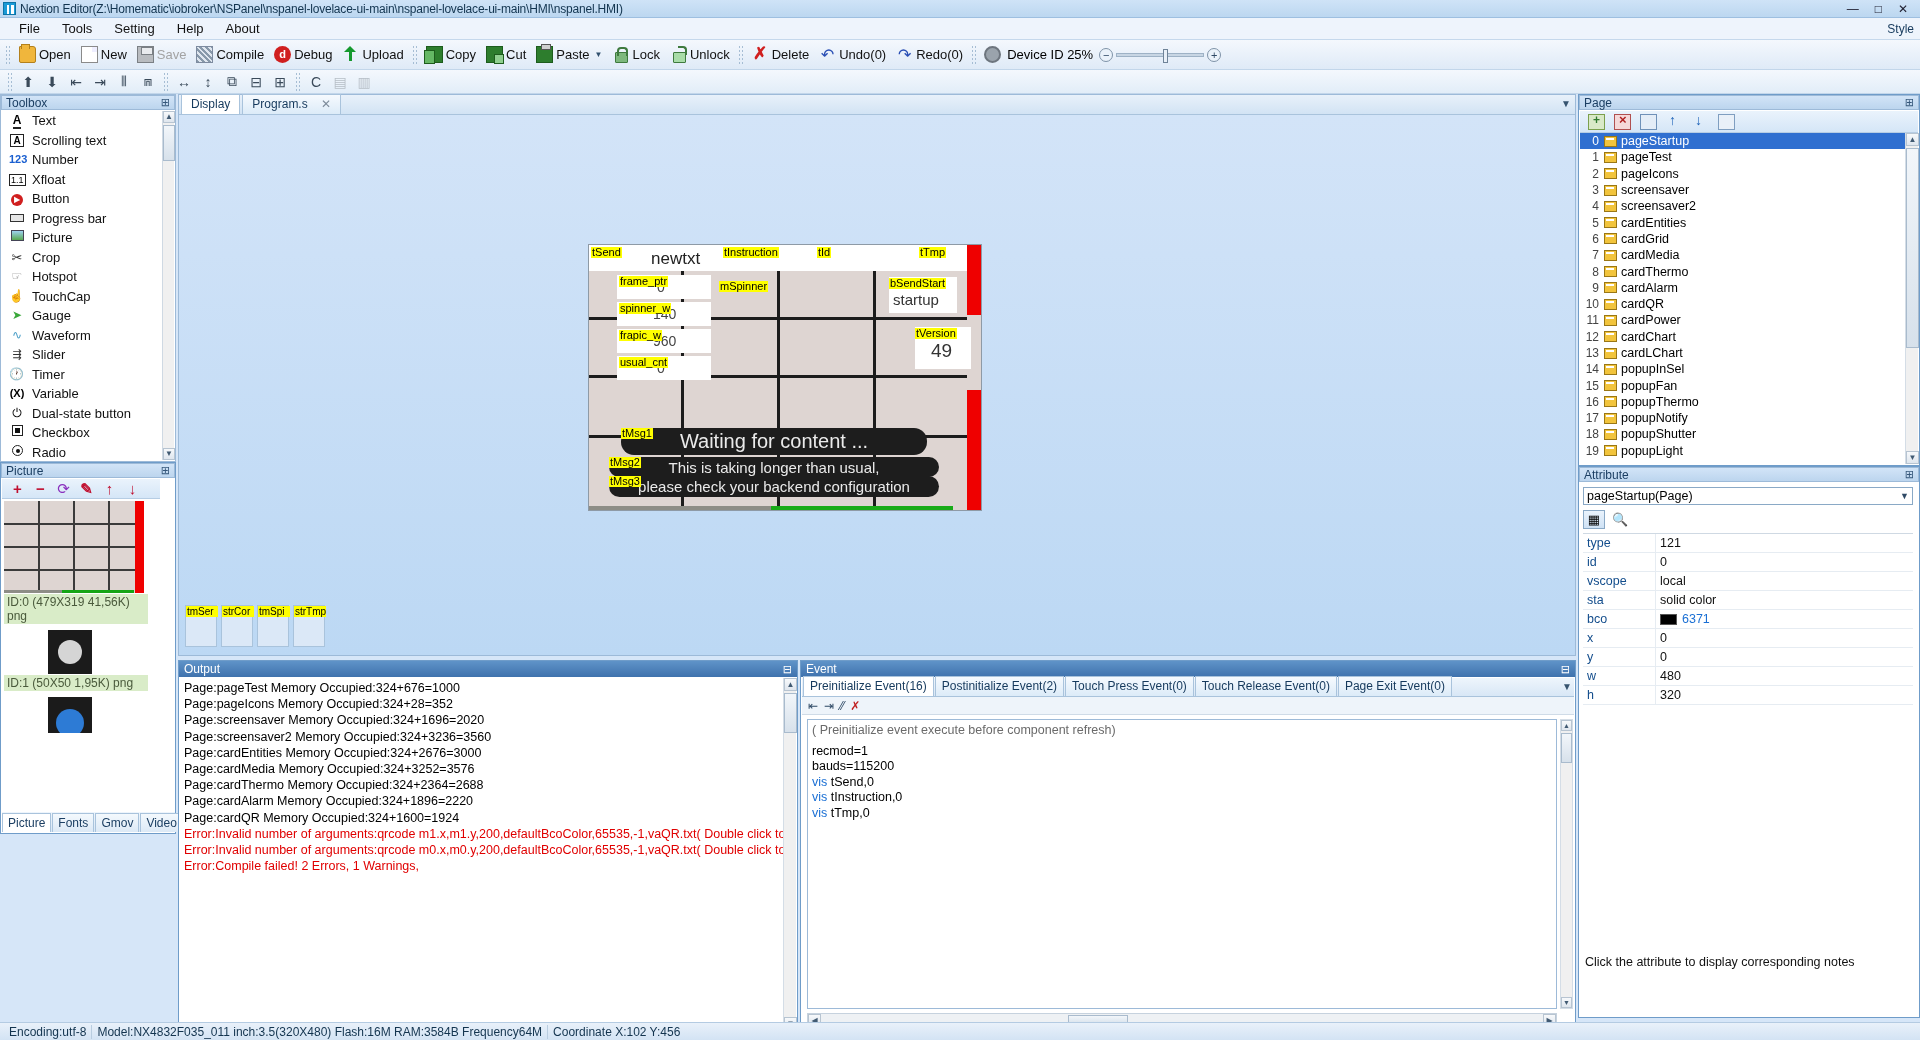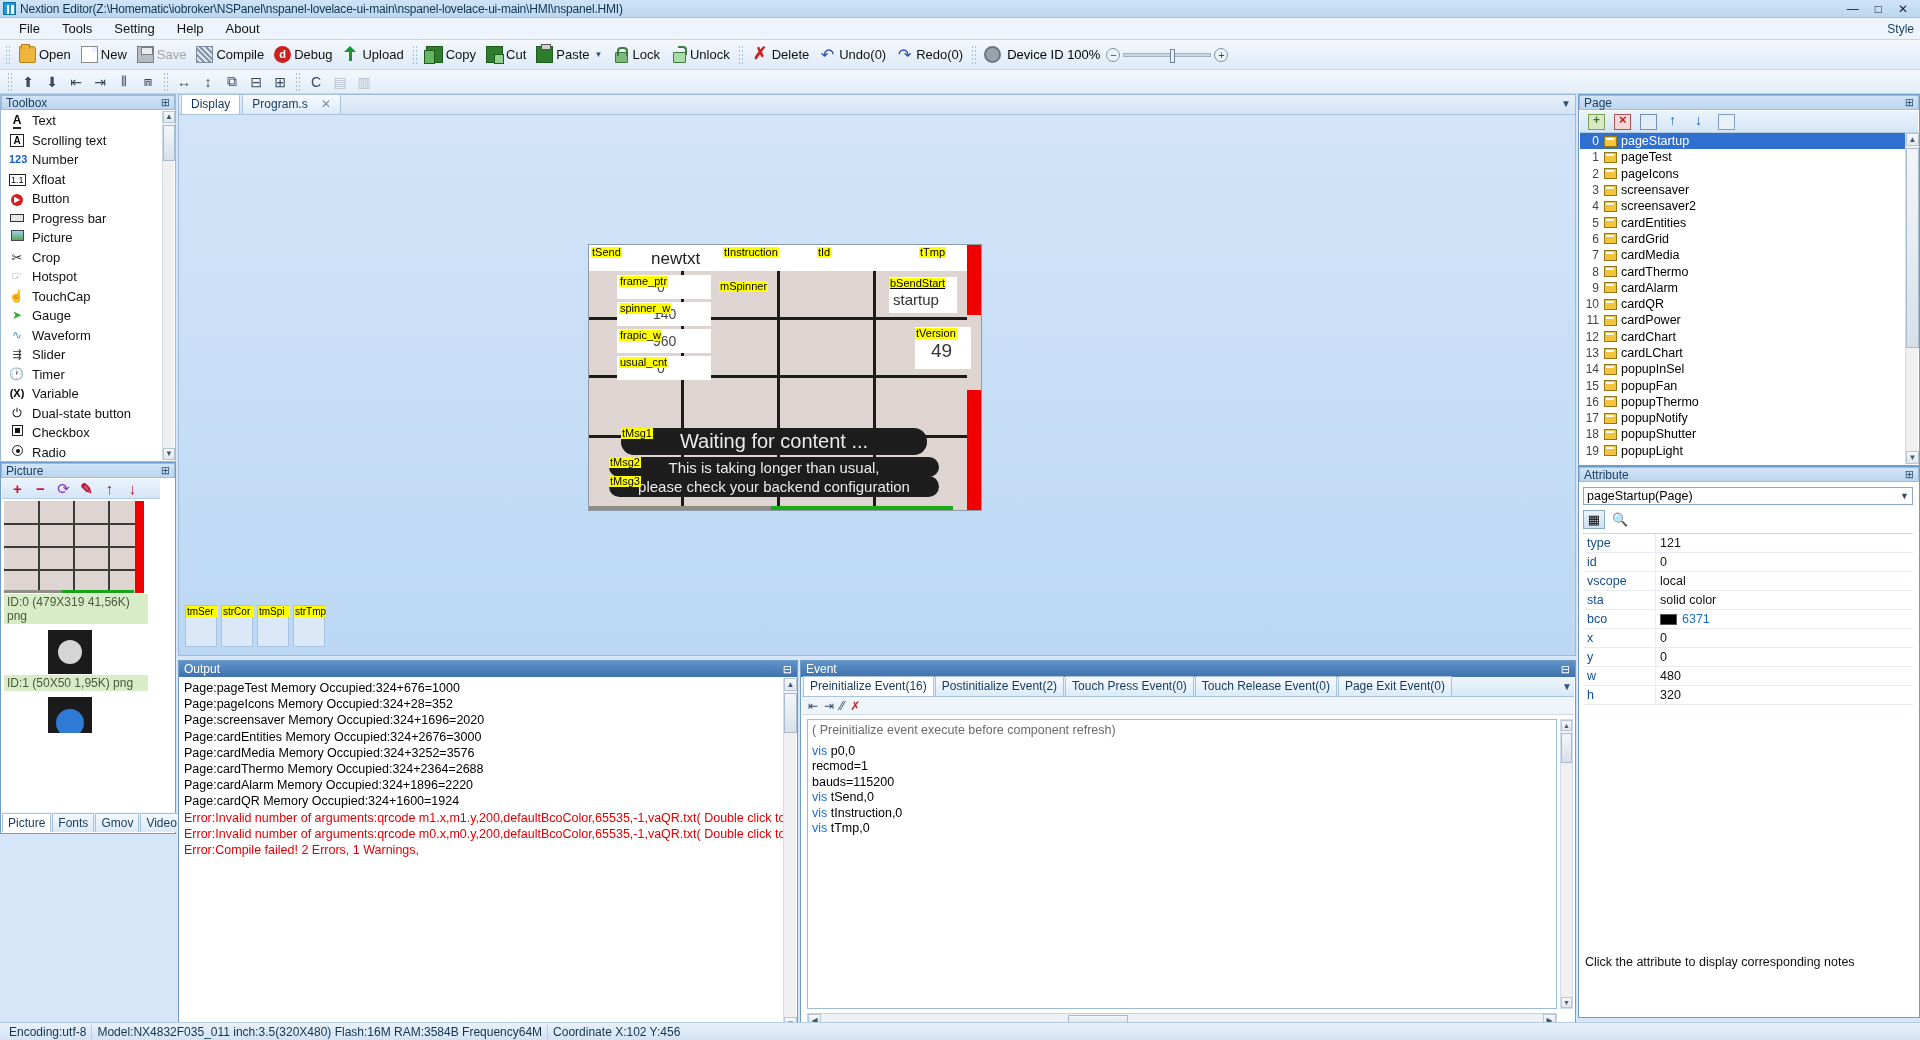--- a/index.html
+++ b/index.html
@@ -352,21 +352,21 @@
       <span class="ico ico-undo">↷</span>
       <span class="lbl">Undo(0)</span>
     </div>
     <div class="tbtn">
       <span class="ico ico-redo">↷</span>
       <span class="lbl">Redo(0)</span>
     </div>
     <div class="grip"></div>
     <div class="devid">
       <span class="ico ico-gear"></span>
-      <span class="lbl" style="font-size:13px;">Device ID 100%</span>
+      <span class="lbl" style="font-size:13px;">Device ID 25%</span>
       <span class="slider-wrap">
         <span class="sl-btn">−</span>
         <span class="sl-track">
             <span class="sl-thumb"></span>
           </span>
         <span class="sl-btn">+</span>
       </span>
     </div>
   </div>
 
@@ -569,21 +569,21 @@
         <div class="wid" style="left:28px;top:111px;width:94px;height:24px;">
           <div class="wval" style="left:40px;top:4px;font-size:14px;color:#444;">0</div>
         </div>
         <div class="tag" style="left:30px;top:112px;">usual_cnt</div>
 
         <div class="tag" style="left:130px;top:36px;">mSpinner</div>
 
         <div class="wid" style="left:300px;top:32px;width:68px;height:36px;background:#fff;">
           <div style="position:absolute;left:4px;top:14px;font-size:15px;color:#333;">startup</div>
         </div>
-        <div class="tag" style="left:300px;top:33px;text-decoration:underline;">bSendStart</div>
+        <div class="tag" style="left:300px;top:33px;">bSendStart</div>
 
         <div class="wid" style="left:326px;top:82px;width:56px;height:42px;background:#fff;">
           <div style="position:absolute;left:16px;top:13px;font-size:19px;color:#333;text-align:center;">49</div>
         </div>
         <div class="tag" style="left:326px;top:83px;">tVersion</div>
 
         <div class="blackband" style="left:32px;top:183px;width:306px;height:27px;font-size:20px;">
           <span>Waiting for content ...</span>
         </div>
         <div class="tag" style="left:32px;top:183px;">tMsg1</div>
@@ -621,20 +621,21 @@
 
   <div class="outpanel">
     <div class="hdr">
       <span>Output</span>
       <span style="font-size:11px;">⊟</span>
     </div>
     <div class="outbody" id="output-body">
         <div>Page:pageTest Memory Occupied:324+676=1000</div>
         <div>Page:pageIcons Memory Occupied:324+28=352</div>
         <div>Page:screensaver Memory Occupied:324+1696=2020</div>
+        <div>Page:screensaver2 Memory Occupied:324+3236=3560</div>
         <div>Page:cardEntities Memory Occupied:324+2676=3000</div>
         <div>Page:cardMedia Memory Occupied:324+3252=3576</div>
         <div>Page:cardThermo Memory Occupied:324+2364=2688</div>
         <div>Page:cardAlarm Memory Occupied:324+1896=2220</div>
         <div>Page:cardQR Memory Occupied:324+1600=1924</div>
         <div class="err">Error:Invalid number of arguments:qrcode m1.x,m1.y,200,defaultBcoColor,65535,-1,vaQR.txt( Double click to jump to code)</div>
         <div class="err">Error:Invalid number of arguments:qrcode m0.x,m0.y,200,defaultBcoColor,65535,-1,vaQR.txt( Double click to jump to code)</div>
         <div class="err">Error:Compile failed! 2 Errors, 1 Warnings,</div>
       </div>
     <div class="out-scroll">
@@ -659,21 +660,20 @@
     <div class="evdrop" style="top:20px;">▼</div>
     <div class="evtoolbar">
       <span>⇤</span>
       <span>⇥</span>
       <span>⁄⁄</span>
       <span style="color:#c02020;">✗</span>
     </div>
     <div class="evcode" id="event-code">
         <div class="note">( Preinitialize event execute before component refresh)</div>
         <div style="height: 5px;"></div>
-        <div><span class="kw">vis</span> p0,0</div>
         <div>recmod=1</div>
         <div>bauds=115200</div>
         <div><span class="kw">vis</span> tSend,0</div>
         <div><span class="kw">vis</span> tInstruction,0</div>
         <div><span class="kw">vis</span> tTmp,0</div>
       </div>
     <div class="ev-vscroll">
       <div class="up">▲</div>
       <div class="thumb"></div>
       <div class="dn">▼</div>

